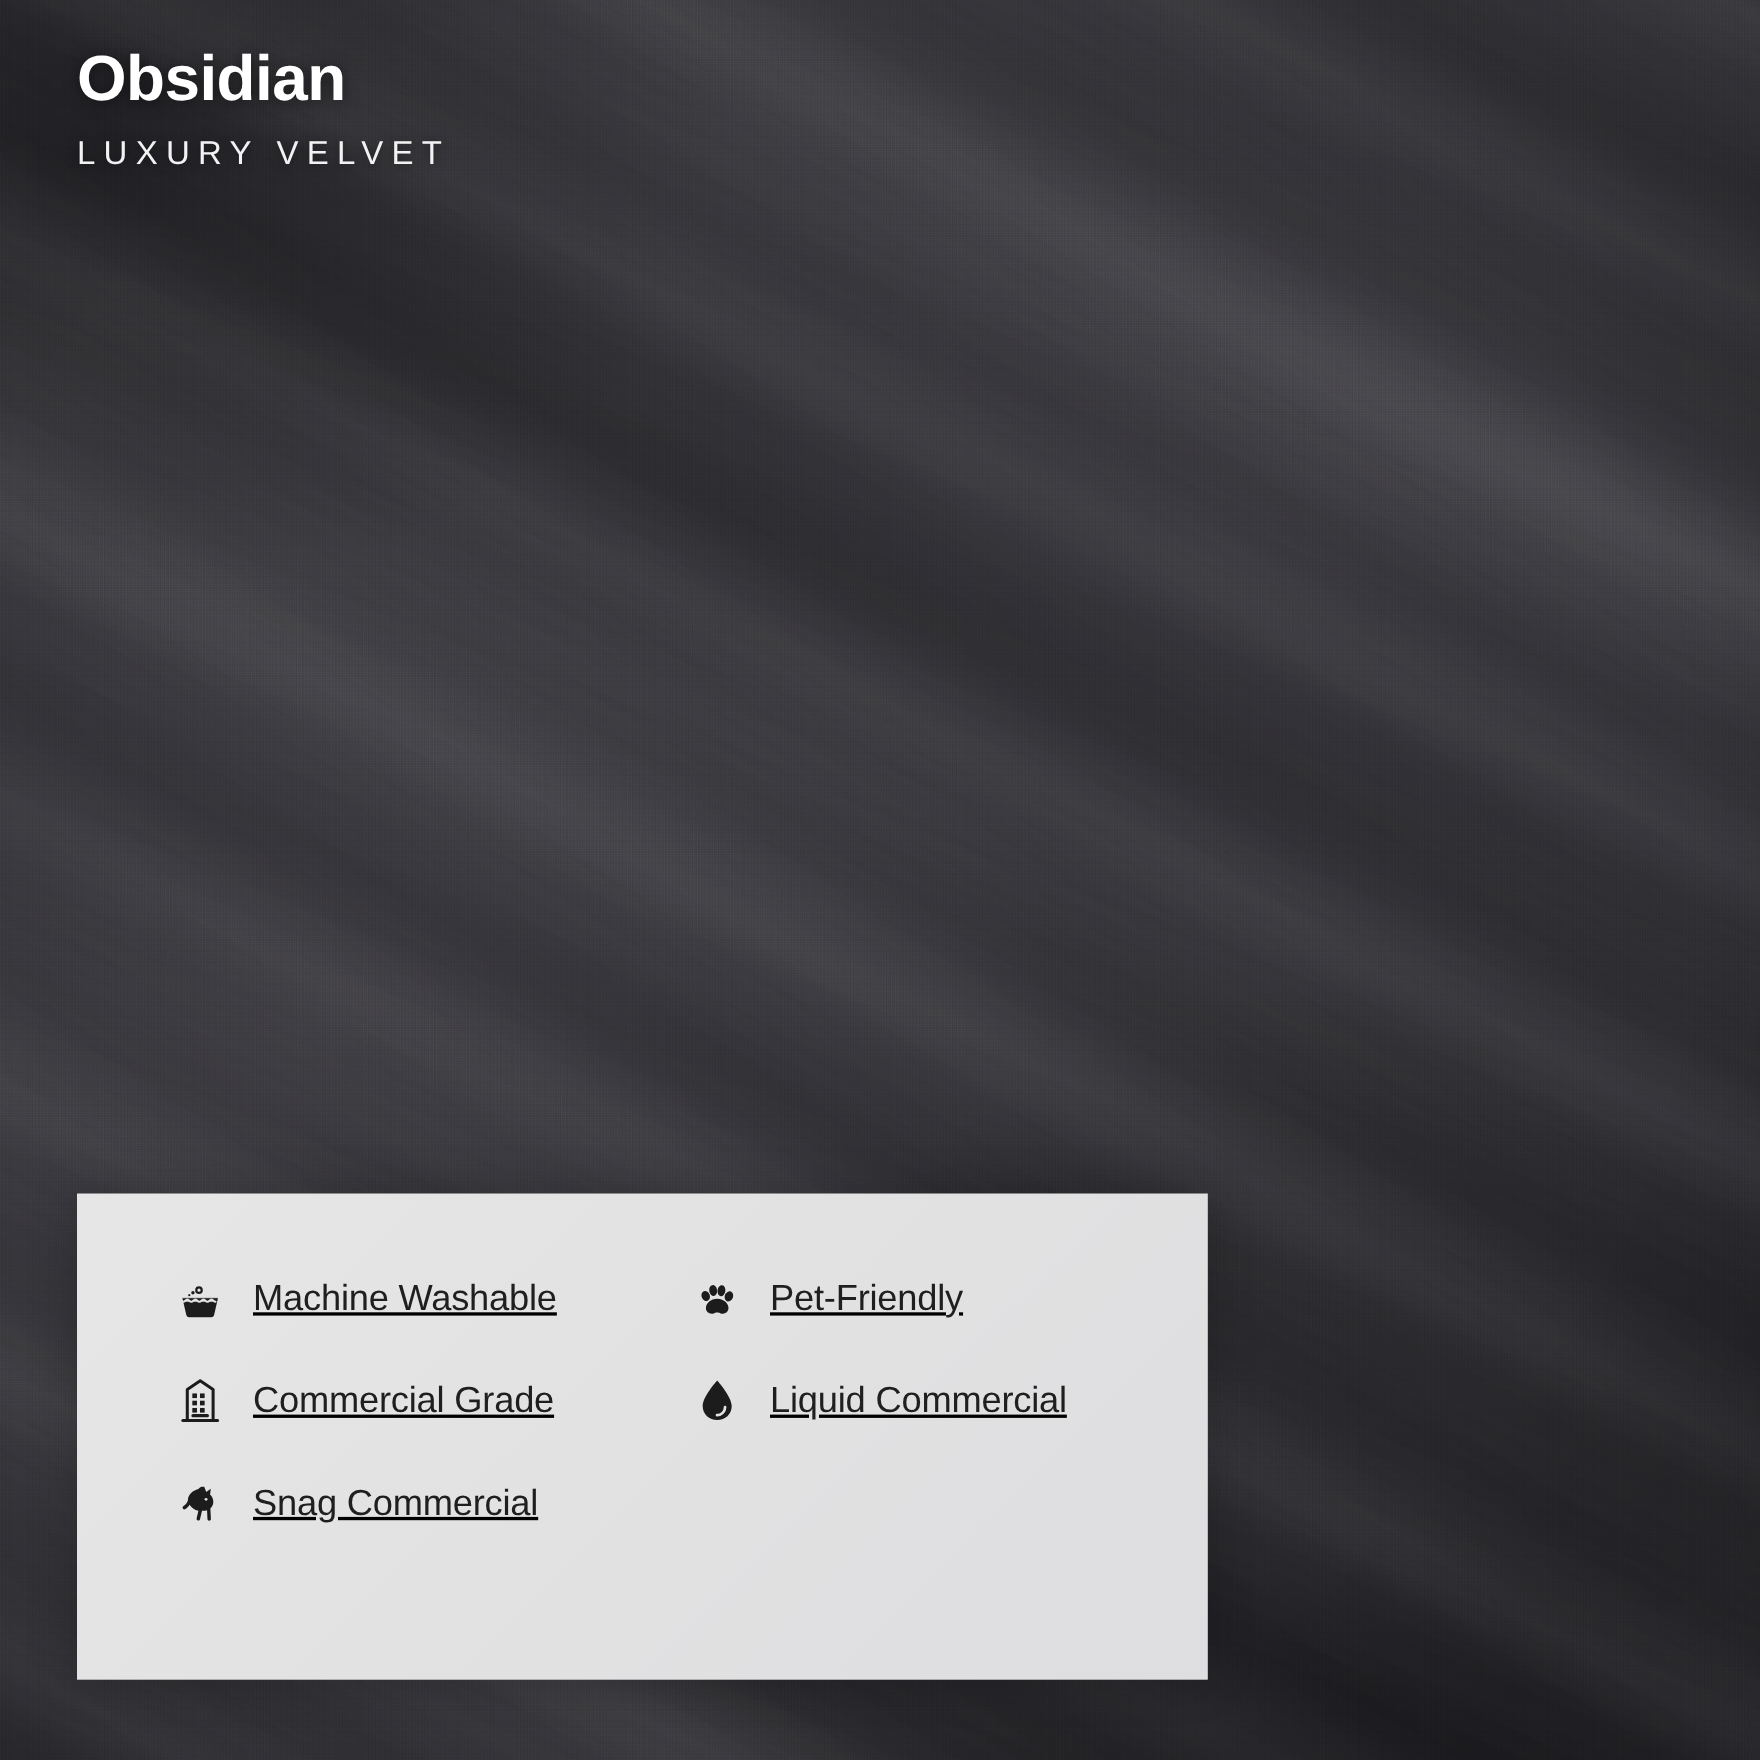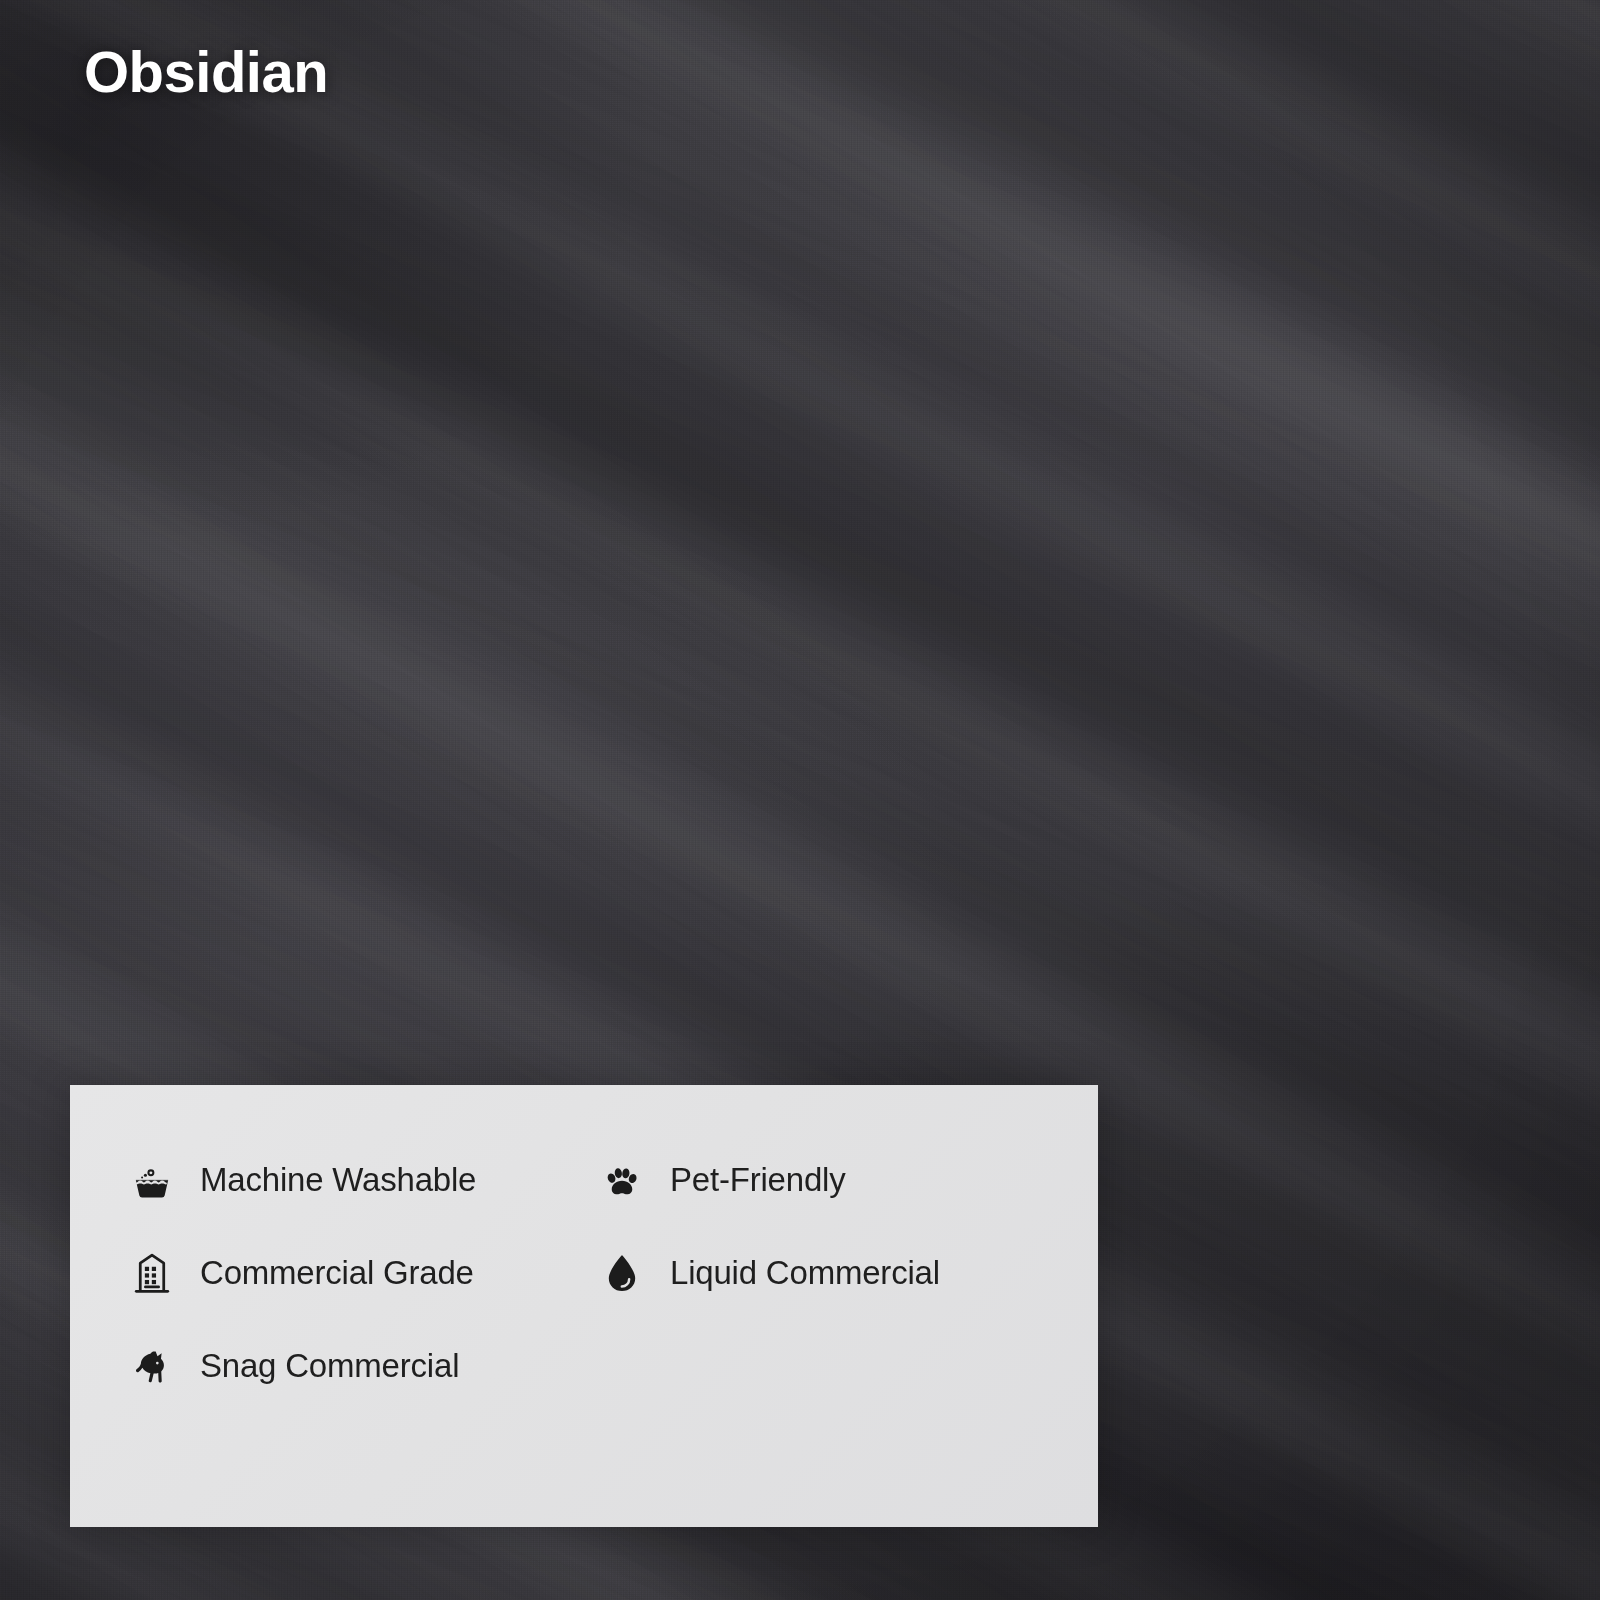--- a/index.html
+++ b/index.html
@@ -94,21 +94,21 @@
   }
   .vignette {
     position:absolute; inset:0;
     background:radial-gradient(ellipse 118% 118% at 46% 48%,
        rgba(0,0,0,0) 42%, rgba(0,0,0,0.30) 82%, rgba(0,0,0,0.52) 100%);
   }
 
   
   .header {
     position:absolute;
-    left:84px; top:42px;
+    left:70px; top:42px;
     z-index:8;
   }
   .title {
     font-size:58px;
     font-weight:bold;
     color:#ffffff;
     letter-spacing:-0.5px;
     line-height:1.05;
     text-shadow:0 2px 14px rgba(0,0,0,0.55);
   }
@@ -129,21 +129,22 @@
     background:linear-gradient(135deg,#e6e6e7 0%, #e2e2e3 48%, #dedee0 100%);
     z-index:9;
     padding:48px 0 0 0;
     box-shadow:0 0 40px rgba(0,0,0,0.22);
   }
   .feature-grid {
     display:grid;
     grid-template-columns:470px 470px;
     grid-auto-rows:93px;
     column-gap:0px;
-    padding-left:60px;
+    padding-left:90px;
+    text-decoration:underline;
   }
   .feature {
     display:flex;
     align-items:center;
     gap:0px;
   }
   .f-icon {
     width:70px;
     min-width:70px;
     display:flex;
@@ -168,20 +169,21 @@
   <div class="fabric-base"></div>
   <div class="folds"></div>
   <div class="folds-2"></div>
   <div class="folds-3"></div>
   <div class="weave"></div>
   <div class="grain"></div>
   <div class="vignette"></div>
 
   <div class="header">
     <div class="title">Obsidian</div>
+    <div class="subtitle">LUXURY VELVET</div>
   </div>
 
   <div class="panel">
     <div class="feature-grid">
 
       <div class="feature">
         <span class="f-icon">
           <svg width="44" height="44" viewBox="0 0 24 24" fill="currentColor" aria-hidden="true">
             <circle cx="11.4" cy="8.1" r="1.35" fill="none" stroke="currentColor" stroke-width="1.1"></circle>
             <circle cx="8.4" cy="9.4" r="0.85"></circle>

